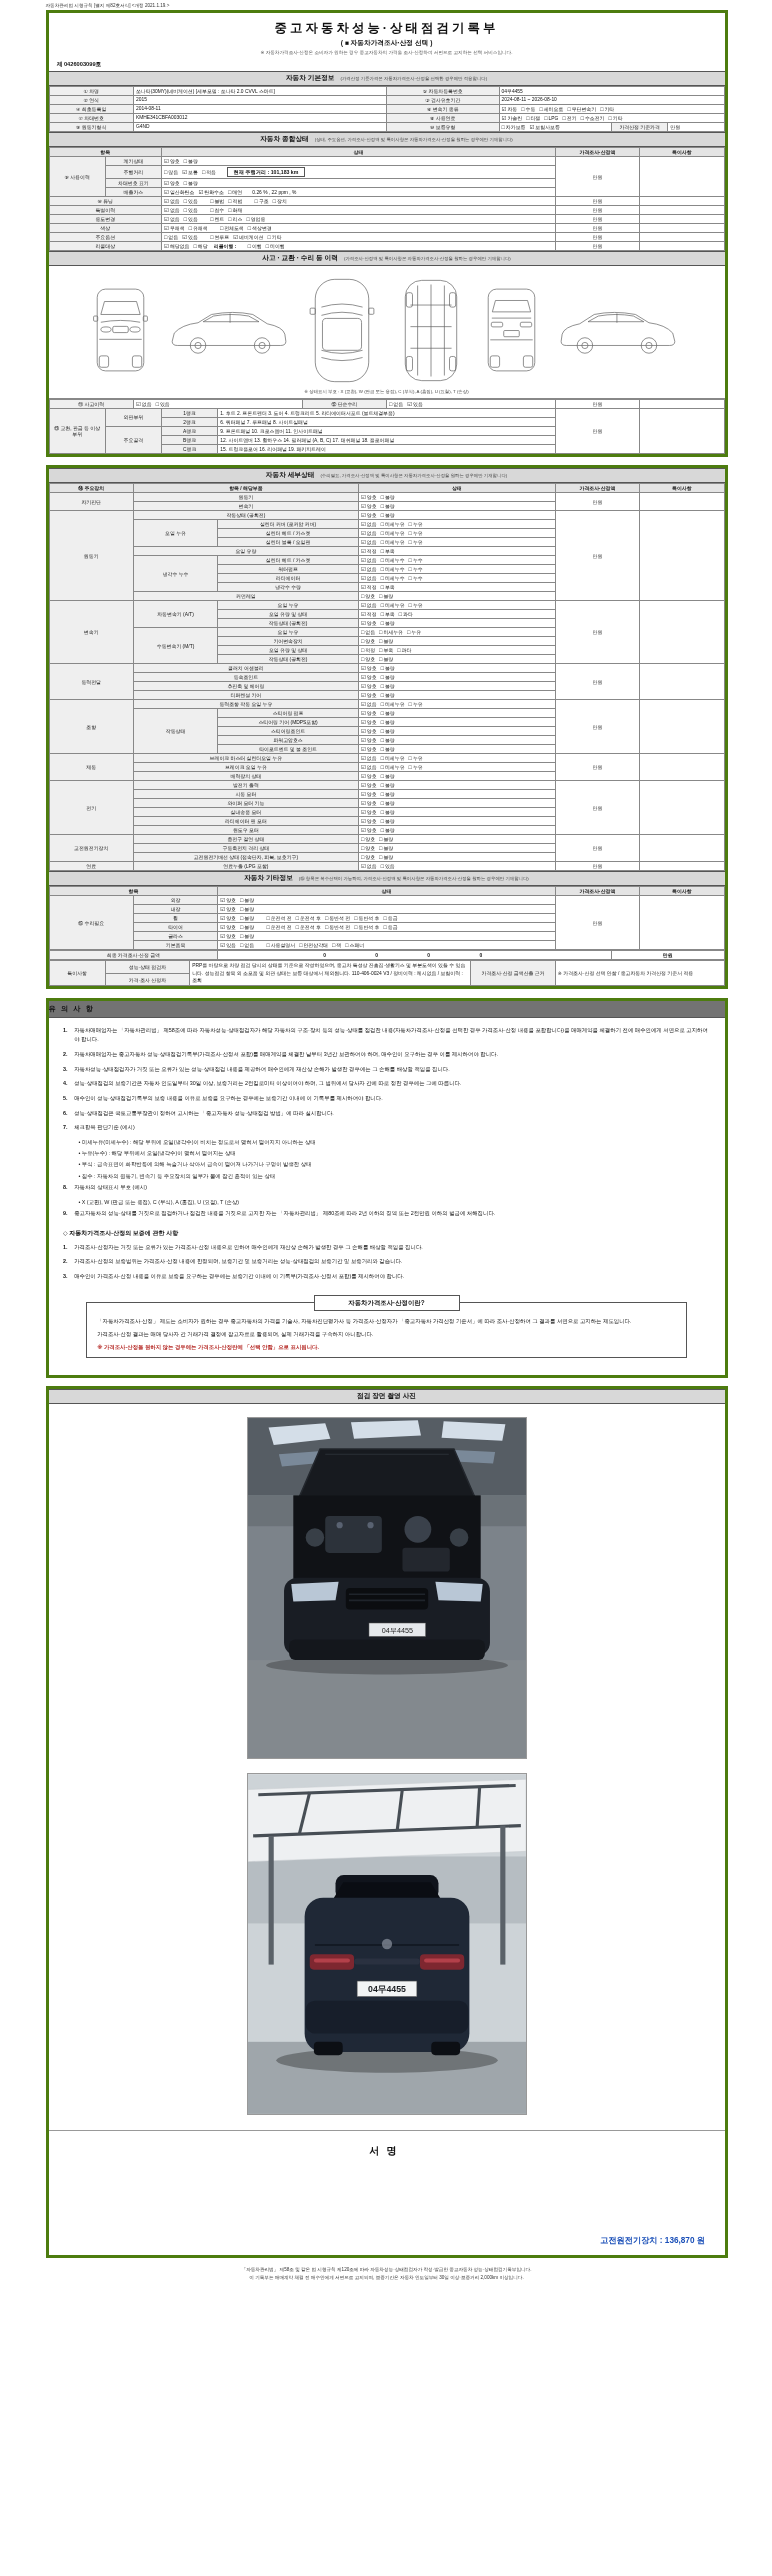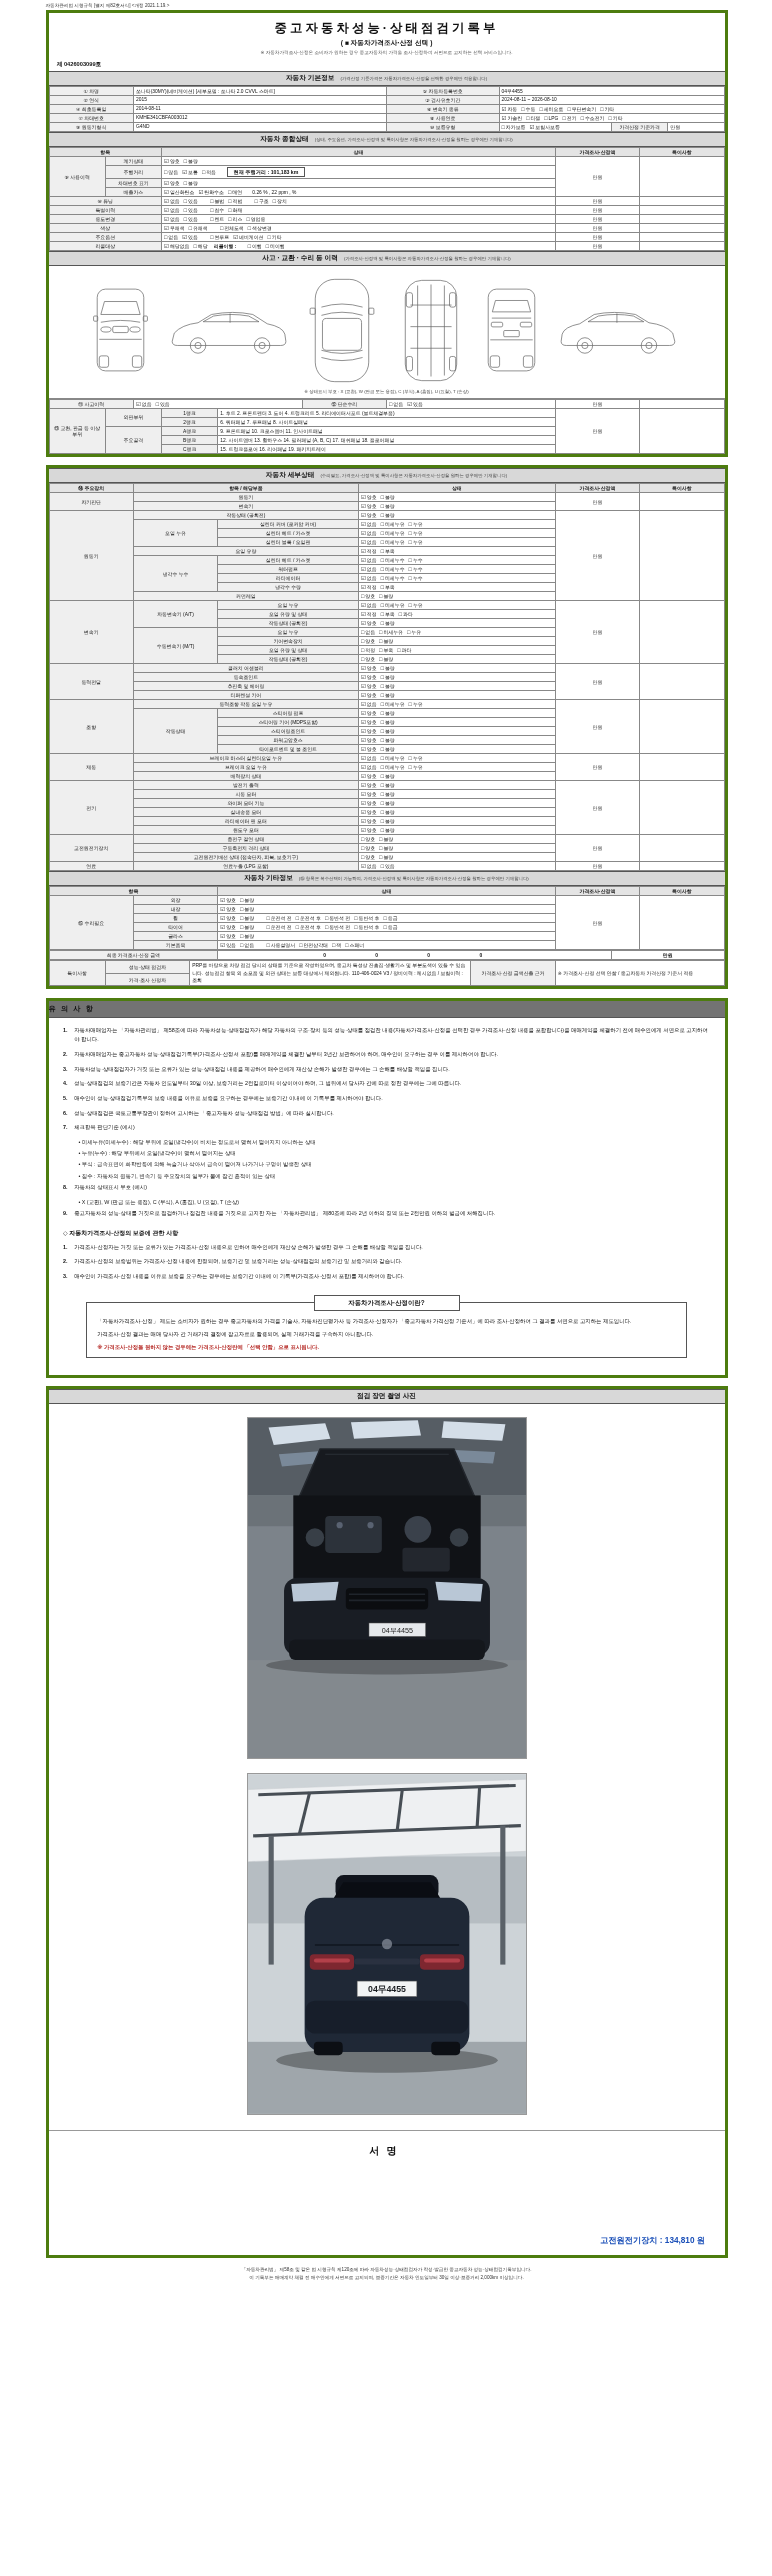--- a/index.html
+++ b/index.html
@@ -903,21 +903,21 @@
           <rect x="128" y="520" width="56" height="26" rx="8" fill="#0c0f14"></rect>
           <rect x="356" y="520" width="56" height="26" rx="8" fill="#0c0f14"></rect>
         </svg>
       </div>
 
       <div class="sign">
         <div class="sign-label">서명</div>
         <div class="sign-space"></div>
         <div class="fee">
           <span>고전원전기장치 :</span>
-          <span>134,810 원</span>
+          <span>136,870 원</span>
         </div>
       </div>
     </div>
   </div>
 
   <div class="footer">
     <div>「자동차관리법」 제58조 및 같은 법 시행규칙 제120조에 따라 자동차성능·상태점검자가 작성·발급한 중고자동차 성능·상태점검기록부입니다.</div>
     <div>이 기록부는 매매계약 체결 전 매수인에게 서면으로 고지되며, 보증기간은 자동차 인도일부터 30일 이상·보증거리 2,000km 이상입니다.</div>
   </div>
 </div>

